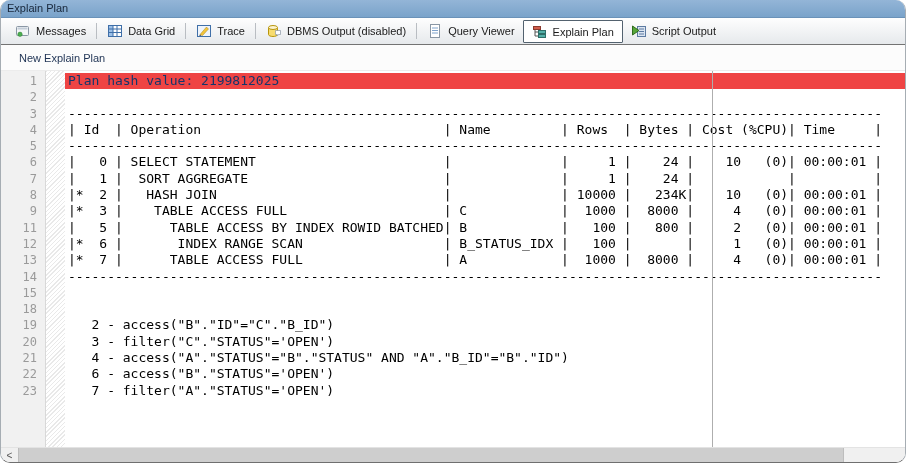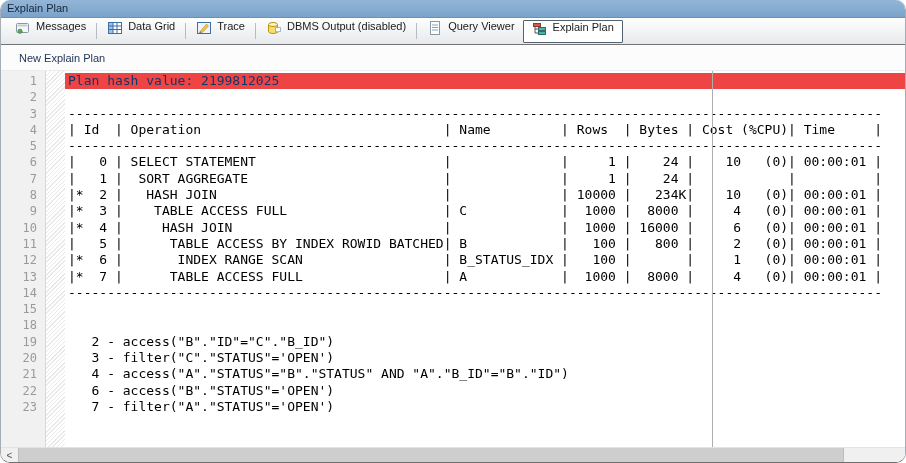--- a/index.html
+++ b/index.html
@@ -9,21 +9,21 @@
             background:#fff; overflow:hidden;border-radius:10px; }
 
   
   .titlebar { height:17px; flex:0 0 17px; background:linear-gradient(#93b5d7,#7aa3ca);
               border-bottom:1px solid #6a92b8; color:#17263a; font-size:11px; line-height:17px;
               padding-left:6px; }
 
   
   .tabbar { height:26px; flex:0 0 26px; background:linear-gradient(#fefefe,#e6e9ec);
             border-bottom:1px solid #737373; display:flex; align-items:center; padding-left:6px; }
-  .tab { display:flex; align-items:flex-start; gap:5px; padding:0 8px; font-size:11px; color:#1a1a1a;
+  .tab { display:flex; align-items:center; gap:5px; padding:0 8px; font-size:11px; color:#1a1a1a;
          height:22px; white-space:nowrap; cursor:default; }
   .tab.selected { background:#fff; border:1px solid #53626f; height:23px; box-sizing:border-box;
                   margin-bottom:-1px; border-radius:1px; }
   .tab-sep { width:1px; height:16px; background:#b9bdc2; margin:0 2px; flex:0 0 1px; }
   .tab-icon { width:16px; height:16px; flex:0 0 16px; }
 
   
   .toolbar { height:25px; flex:0 0 25px; background:#fcfcfc; border-bottom:1px solid #ececec;
              display:flex; align-items:center; padding-left:18px; font-size:11px; color:#1f3354; }
 
@@ -112,41 +112,50 @@
       </div>
       <div class="tab selected">
         <svg class="tab-icon" viewBox="0 0 16 16">
           <path d="M3 5v7h3 M3 8h3" fill="none" stroke="#555"></path>
           <rect x="1.5" y="2.5" width="7" height="3" fill="#d05c4a" stroke="#8b3a2e"></rect>
           <rect x="6.5" y="6.5" width="7" height="3" fill="#53b0a8" stroke="#2e6e68"></rect>
           <rect x="6.5" y="10.5" width="7" height="3" fill="#53b0a8" stroke="#2e6e68"></rect>
         </svg>
         <span class="tab-label">Explain Plan</span>
       </div>
+      <div class="tab">
+        <svg class="tab-icon" viewBox="0 0 16 16">
+          <rect x="6.5" y="3.5" width="8" height="10" fill="#dbe5f1" stroke="#5d7ba2"></rect>
+          <line x1="8" y1="6" x2="13" y2="6" stroke="#5d7ba2"></line>
+          <line x1="8" y1="8.5" x2="13" y2="8.5" stroke="#5d7ba2"></line>
+          <line x1="8" y1="11" x2="13" y2="11" stroke="#5d7ba2"></line>
+          <polygon points="1.5,3 8,7.5 1.5,12" fill="#57a639" stroke="#2f6b1c"></polygon>
+        </svg>
+        <span class="tab-label">Script Output</span>
+      </div>
     </div>
 
   <div class="toolbar">
     <span>New Explain Plan</span>
   </div>
 
   <div class="editor">
     <div class="gutter-bg"></div>
     <div class="fold-bg"></div>
     <div class="guide"></div>
     <div class="lines">
         <div class="line hl"><span class="lnum">1</span><span class="fold"></span><span class="ltext">Plan hash value: 2199812025</span></div>
         <div class="line"><span class="lnum">2</span><span class="fold"></span><span class="ltext"></span></div>
         <div class="line"><span class="lnum">3</span><span class="fold"></span><span class="ltext">--------------------------------------------------------------------------------------------------------</span></div>
         <div class="line"><span class="lnum">4</span><span class="fold"></span><span class="ltext">| Id  | Operation                               | Name         | Rows  | Bytes | Cost (%CPU)| Time     |</span></div>
         <div class="line"><span class="lnum">5</span><span class="fold"></span><span class="ltext">--------------------------------------------------------------------------------------------------------</span></div>
         <div class="line"><span class="lnum">6</span><span class="fold"></span><span class="ltext">|   0 | SELECT STATEMENT                        |              |     1 |    24 |    10   (0)| 00:00:01 |</span></div>
         <div class="line"><span class="lnum">7</span><span class="fold"></span><span class="ltext">|   1 |  SORT AGGREGATE                         |              |     1 |    24 |            |          |</span></div>
         <div class="line"><span class="lnum">8</span><span class="fold"></span><span class="ltext">|*  2 |   HASH JOIN                             |              | 10000 |   234K|    10   (0)| 00:00:01 |</span></div>
         <div class="line"><span class="lnum">9</span><span class="fold"></span><span class="ltext">|*  3 |    TABLE ACCESS FULL                    | C            |  1000 |  8000 |     4   (0)| 00:00:01 |</span></div>
-        <div class="line"><span class="lnum">10</span><span class="fold"></span><span class="ltext">|*  4 |     HASH JOIN                           |              |  1000 | 16000 |     6   (0)| 00:00:01 |</span></div>
         <div class="line"><span class="lnum">11</span><span class="fold"></span><span class="ltext">|   5 |      TABLE ACCESS BY INDEX ROWID BATCHED| B            |   100 |   800 |     2   (0)| 00:00:01 |</span></div>
         <div class="line"><span class="lnum">12</span><span class="fold"></span><span class="ltext">|*  6 |       INDEX RANGE SCAN                  | B_STATUS_IDX |   100 |       |     1   (0)| 00:00:01 |</span></div>
         <div class="line"><span class="lnum">13</span><span class="fold"></span><span class="ltext">|*  7 |      TABLE ACCESS FULL                  | A            |  1000 |  8000 |     4   (0)| 00:00:01 |</span></div>
         <div class="line"><span class="lnum">14</span><span class="fold"></span><span class="ltext">--------------------------------------------------------------------------------------------------------</span></div>
         <div class="line"><span class="lnum">15</span><span class="fold"></span><span class="ltext"></span></div>
         <div class="line"><span class="lnum">18</span><span class="fold"></span><span class="ltext"></span></div>
         <div class="line"><span class="lnum">19</span><span class="fold"></span><span class="ltext">   2 - access("B"."ID"="C"."B_ID")</span></div>
         <div class="line"><span class="lnum">20</span><span class="fold"></span><span class="ltext">   3 - filter("C"."STATUS"='OPEN')</span></div>
         <div class="line"><span class="lnum">21</span><span class="fold"></span><span class="ltext">   4 - access("A"."STATUS"="B"."STATUS" AND "A"."B_ID"="B"."ID")</span></div>
         <div class="line"><span class="lnum">22</span><span class="fold"></span><span class="ltext">   6 - access("B"."STATUS"='OPEN')</span></div>

